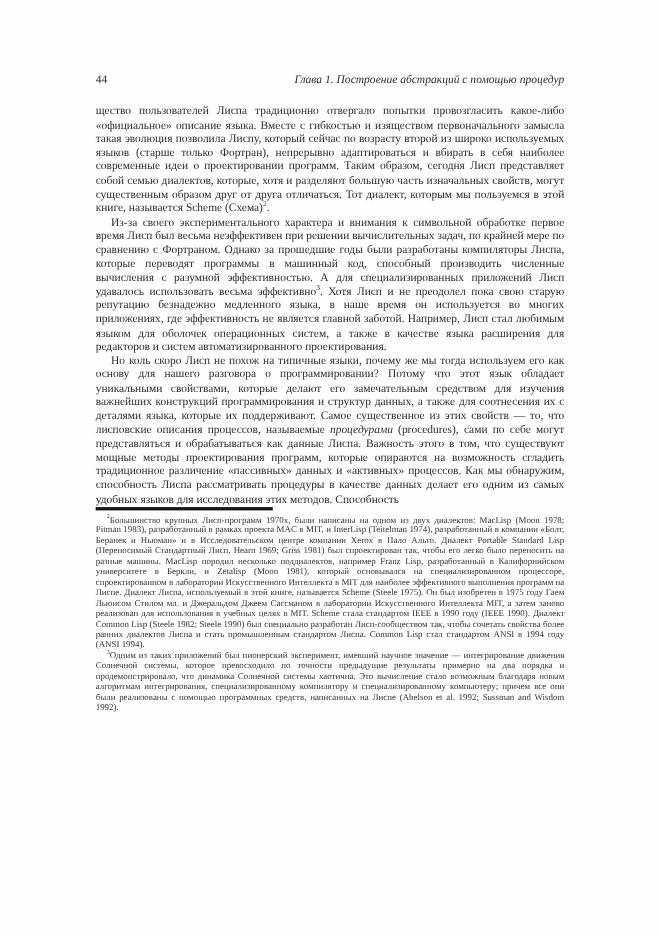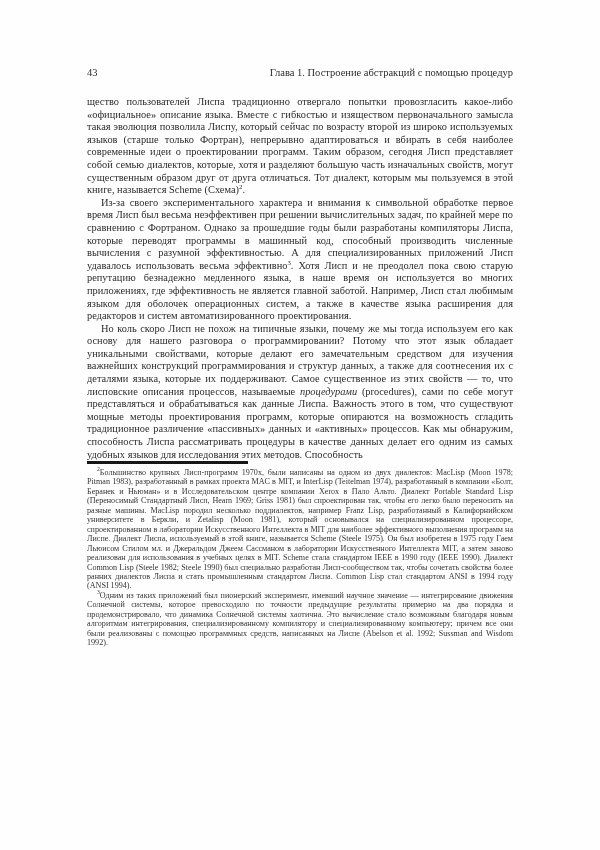--- a/index.html
+++ b/index.html
@@ -9,21 +9,21 @@
     position:relative; width:600px; height:850px;
     background:#fefefe; color:#2d2d2d;
     font-family:"Liberation Serif","DejaVu Serif",serif;
   }
   .header {
     position:absolute; top:67px; left:87px; width:426px;
     display:flex; justify-content:space-between; align-items:baseline;
     font-size:10.5px;
   }
   .pagenum { font-style:normal; }
-  .chapter { text-align:right; }
+  .chapter { font-style:italic; text-align:right; }
   .bodytext {
     position:absolute; top:96px; left:87px; width:426px;
     font-size:10.4px; line-height:12.6px; text-align:justify;
     text-justify:inter-word;
   }
   .par { margin:0; }
   .par.indented { text-indent:14px; }
   .emph { font-style:italic;margin-top:28px; }
   sup.fnref { font-size:6.8px; vertical-align:super; line-height:0; }
   .fnrule {
@@ -36,21 +36,21 @@
   }
   .fn { text-indent:10px; margin:0; }
   .fn sup { font-size:5.6px; vertical-align:super; line-height:0; }
 </style>
 </head>
 <body>
 
 <div class="page">
 
   <div class="header">
-    <span class="pagenum">43</span>
+    <span class="pagenum">44</span>
     <span class="chapter">Глава 1. Построение абстракций с помощью процедур</span>
   </div>
 
   <div class="bodytext">
     <p class="par"><span>щество пользователей Лиспа традиционно отвергало попытки провозгласить какое-либо «официальное» описание языка. Вместе с гибкостью и изяществом первоначального замысла такая эволюция позволила Лиспу, который сейчас по возрасту второй из широко используемых языков (старше только Фортран), непрерывно адаптироваться и вбирать в себя наиболее современные идеи о проектировании программ. Таким образом, сегодня Лисп представляет собой семью диалектов, которые, хотя и разделяют большую часть изначальных свойств, могут существенным образом друг от друга отличаться. Тот диалект, которым мы пользуемся в этой книге, называется Scheme (Схема)</span><sup class="fnref">2</sup><span>.</span></p>
     <p class="par indented"><span>Из-за своего экспериментального характера и внимания к символьной обработке первое время Лисп был весьма неэффективен при решении вычислительных задач, по крайней мере по сравнению с Фортраном. Однако за прошедшие годы были разработаны компиляторы Лиспа, которые переводят программы в машинный код, способный производить численные вычисления с разумной эффективностью. А для специализированных приложений Лисп удавалось использовать весьма эффективно</span><sup class="fnref">3</sup><span>. Хотя Лисп и не преодолел пока свою старую репутацию безнадежно медленного языка, в наше время он используется во многих приложениях, где эффективность не является главной заботой. Например, Лисп стал любимым языком для оболочек операционных систем, а также в качестве языка расширения для редакторов и систем автоматизированного проектирования.</span></p>
     <p class="par indented"><span>Но коль скоро Лисп не похож на типичные языки, почему же мы тогда используем его как основу для нашего разговора о программировании? Потому что этот язык обладает уникальными свойствами, которые делают его замечательным средством для изучения важнейших конструкций программирования и структур данных, а также для соотнесения их с деталями языка, которые их поддерживают. Самое существенное из этих свойств — то, что лисповские описания процессов, называемые </span><span class="emph">процедурами</span><span> (procedures), сами по себе могут представляться и обрабатываться как данные Лиспа. Важность этого в том, что существуют мощные методы проектирования программ, которые опираются на возможность сгладить традиционное различение «пассивных» данных и «активных» процессов. Как мы обнаружим, способность Лиспа рассматривать процедуры в качестве данных делает его одним из самых удобных языков для исследования этих методов. Способность</span></p>
   </div>
 
   <div class="fnrule"></div>

